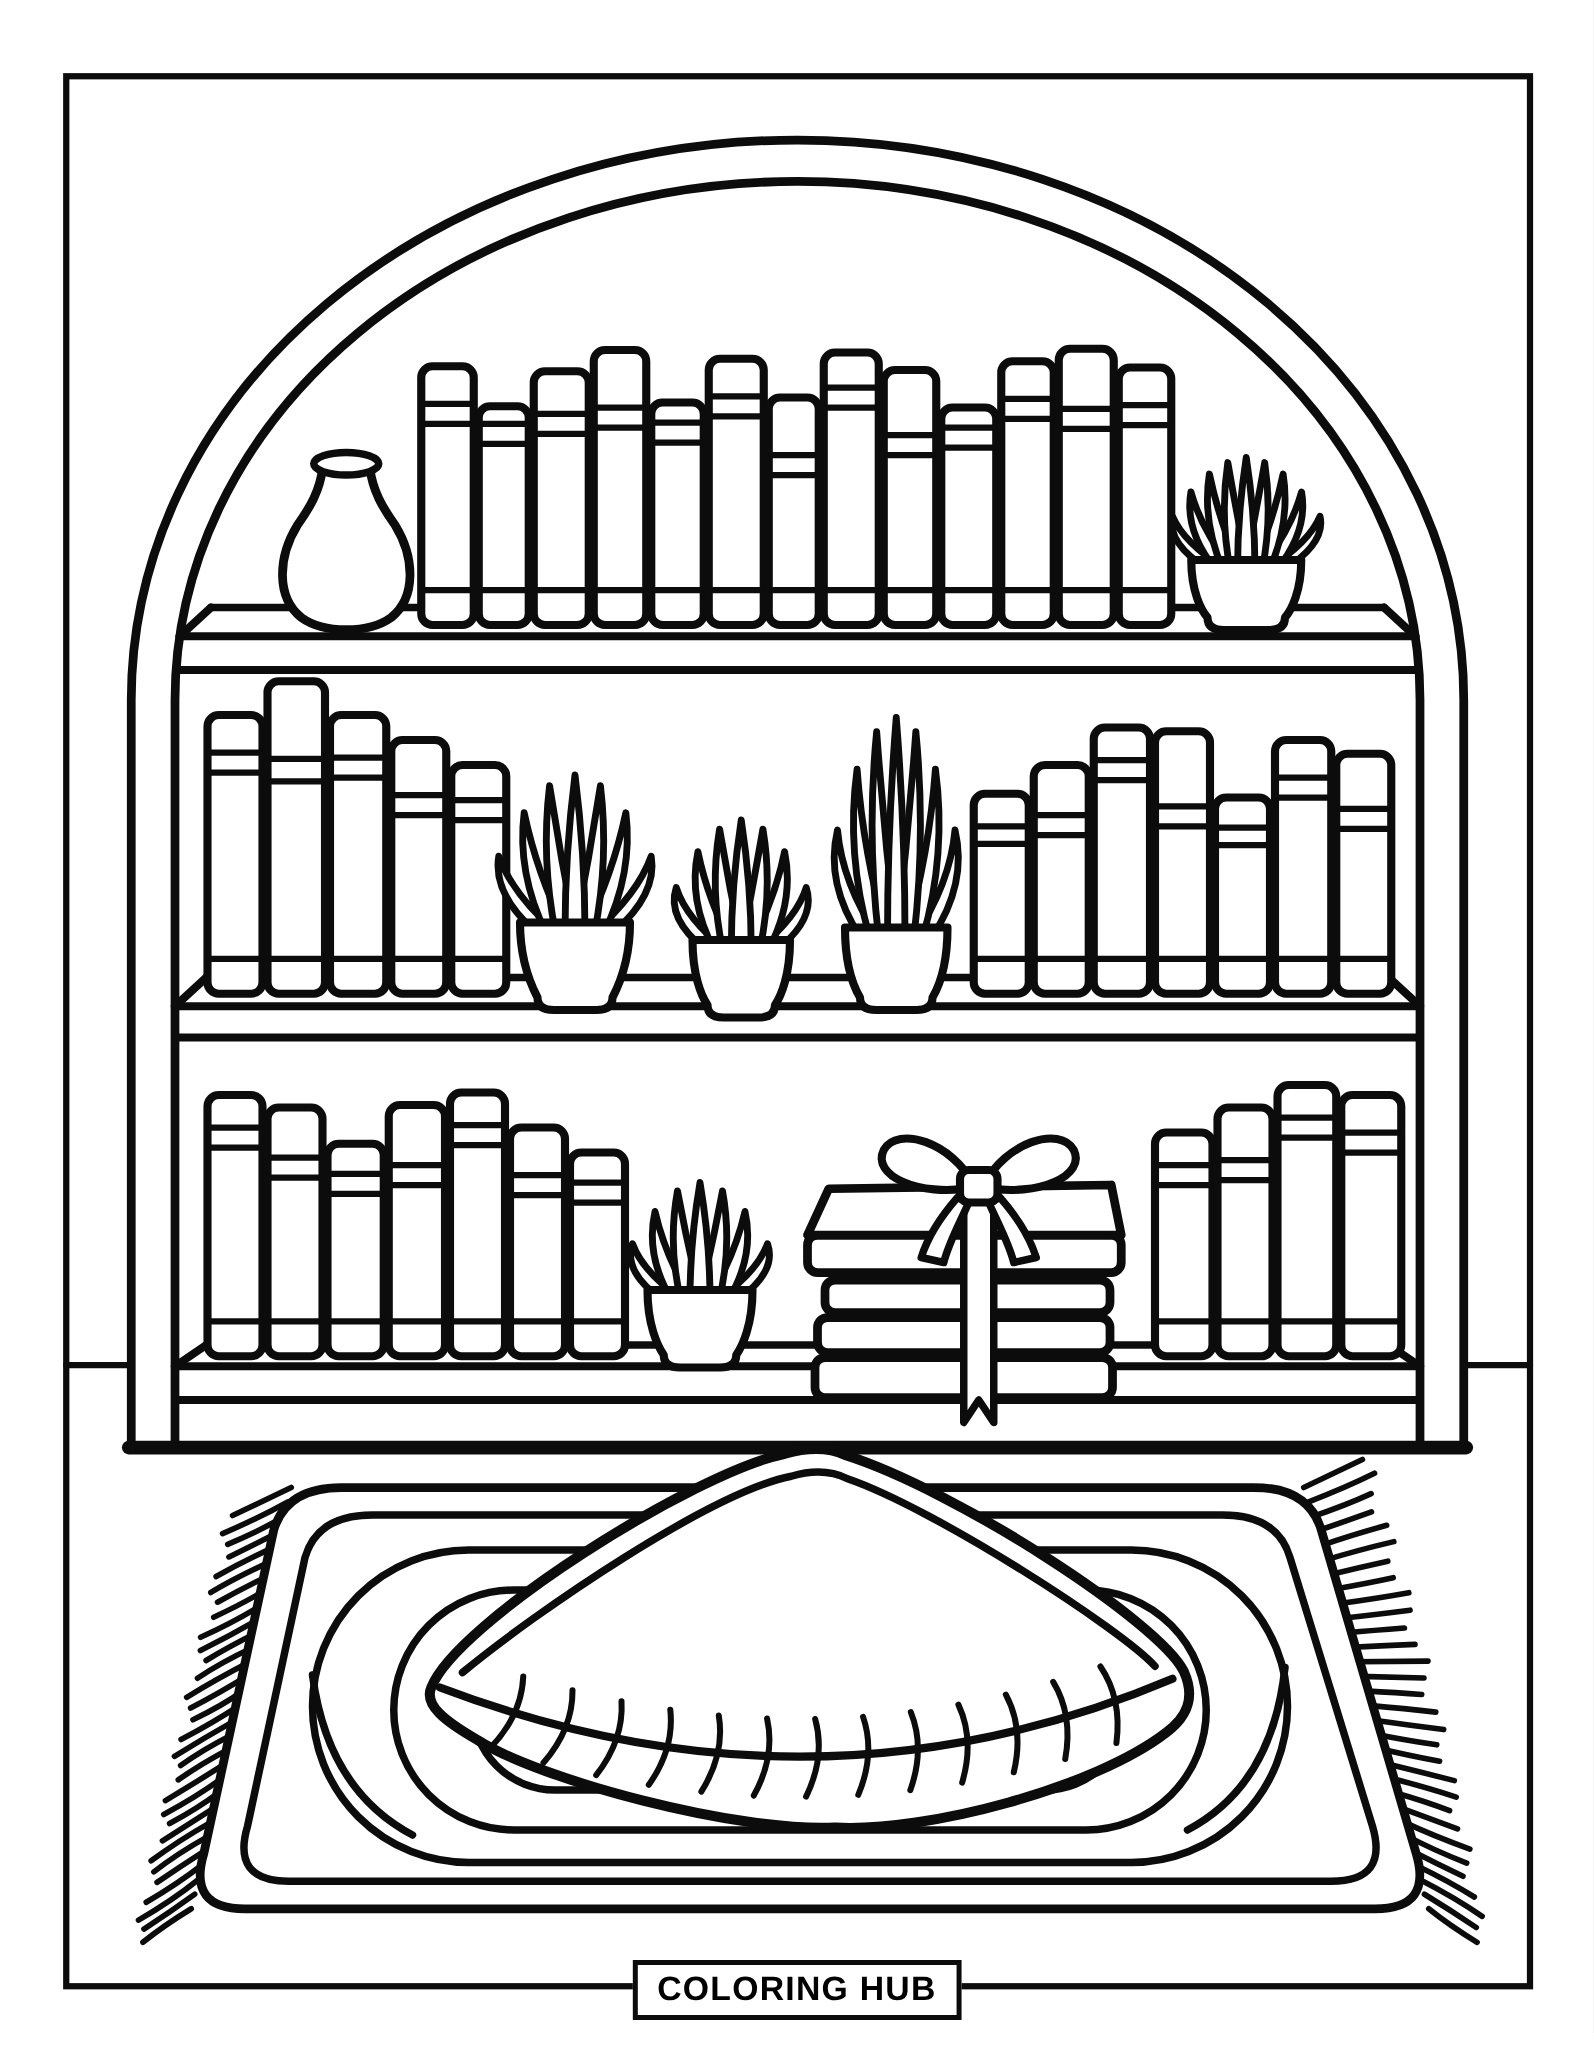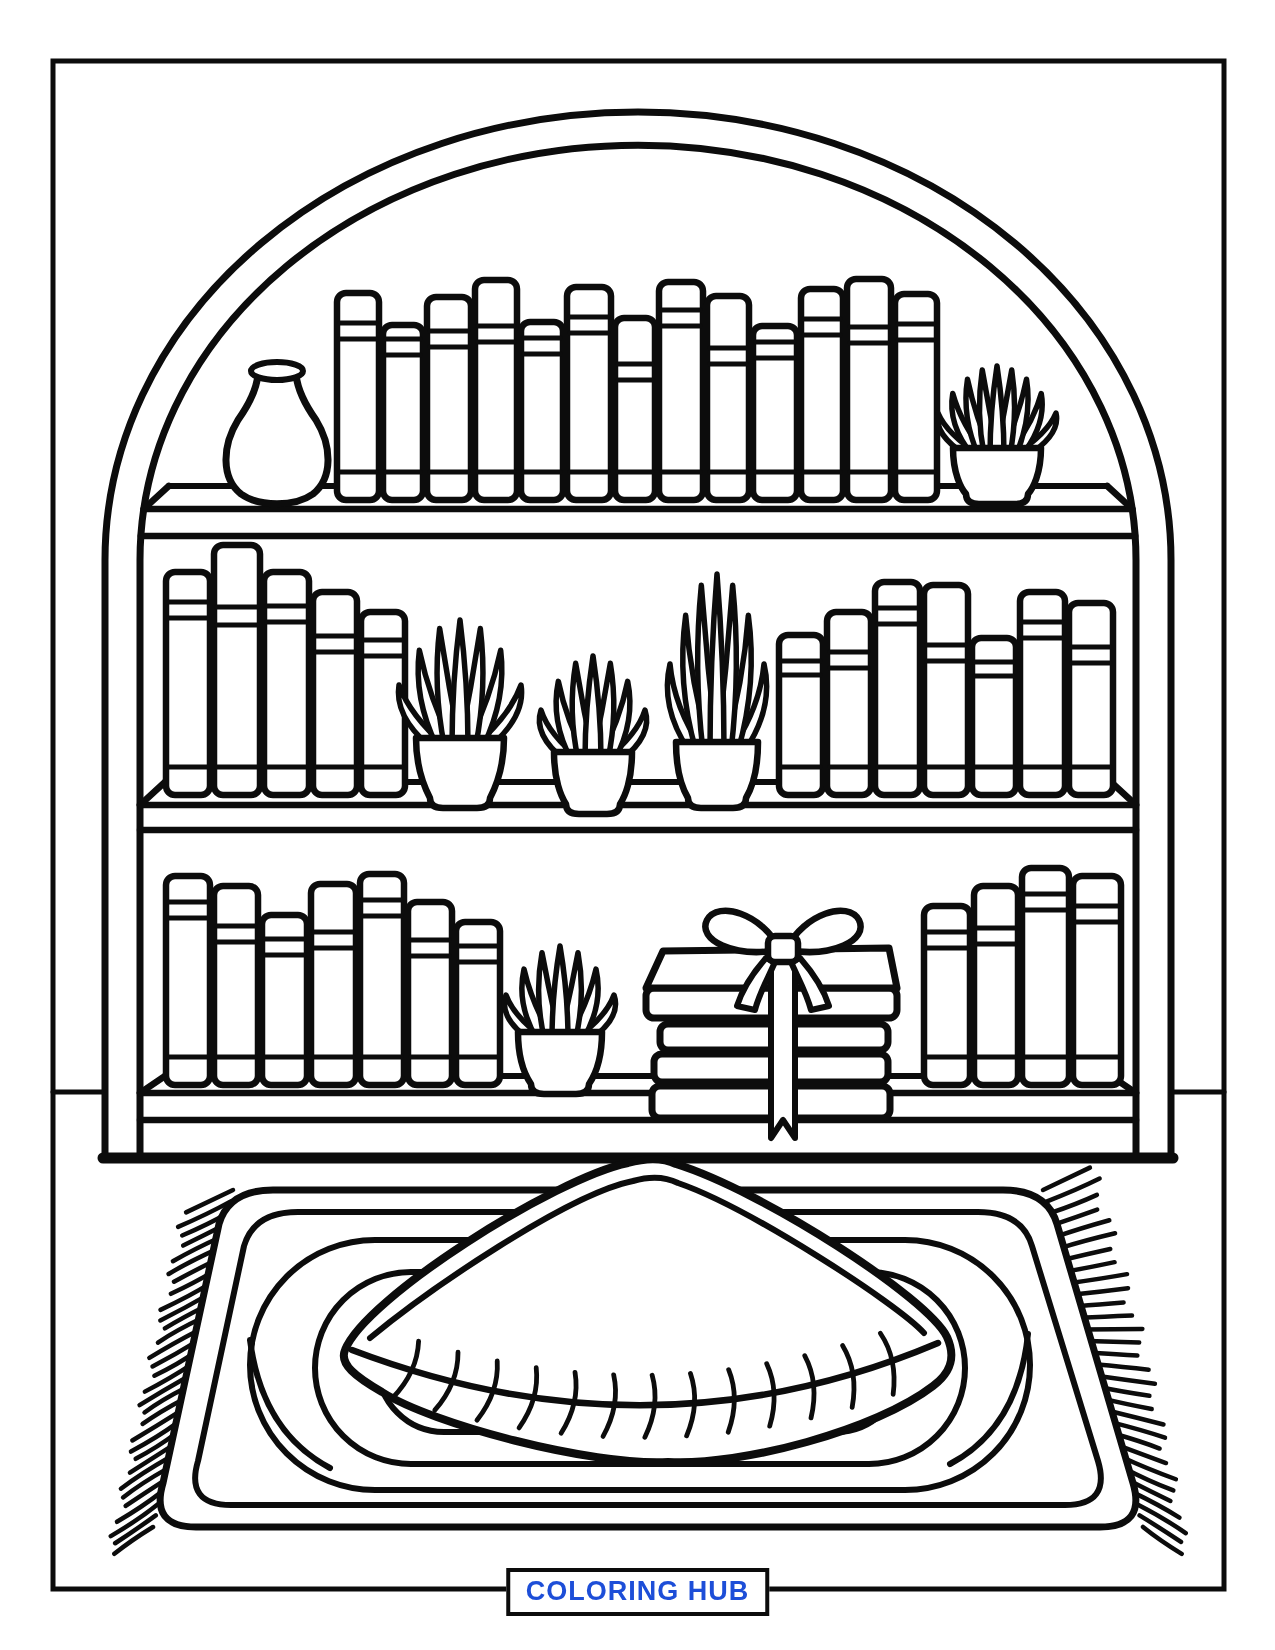--- a/index.html
+++ b/index.html
@@ -1,21 +1,21 @@
 <!DOCTYPE html>
 <html><head>
 <meta charset="utf-8">
 <style>
   html,body{margin:0;padding:0;background:#e8e8e8;}
   .page{position:relative;width:1275px;height:1650px;background:#ffffff;margin:0 auto;
         font-family:"Liberation Sans", sans-serif;overflow:hidden;}
   svg{position:absolute;inset:0;display:block;}
   .badge{position:absolute;left:50%;top:1568px;transform:translateX(-50%);
          background:#ffffff;border:4px solid #0c0c0c;padding:4px 16px 5px 16px;z-index:5;}
-  .badge span{font-weight:700;font-size:27px;letter-spacing:1px;color:#1d4ed8;white-space:nowrap;}
+  .badge span{font-weight:700;font-size:27px;letter-spacing:1px;color:#000000;white-space:nowrap;}
 </style>
 </head>
 <body>
 
 <div class="page">
   <svg id="art" width="1275" height="1650" viewBox="0 0 1275 1650" xmlns="http://www.w3.org/2000/svg">
       <g>
         <rect x="53" y="61" width="1171" height="1528" fill="none" stroke="#0c0c0c" stroke-width="5"></rect>
         <line x1="53" y1="1092" x2="105" y2="1092" stroke="#0c0c0c" stroke-width="5" stroke-linecap="round"></line>
         <line x1="1171" y1="1092" x2="1224" y2="1092" stroke="#0c0c0c" stroke-width="5" stroke-linecap="round"></line>

